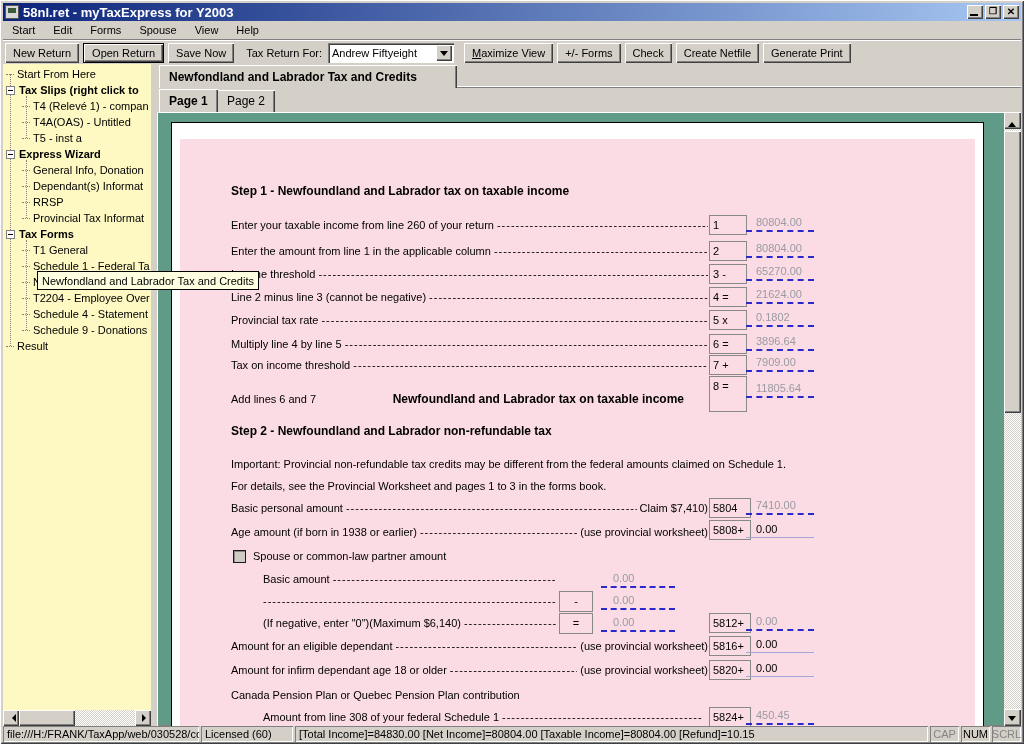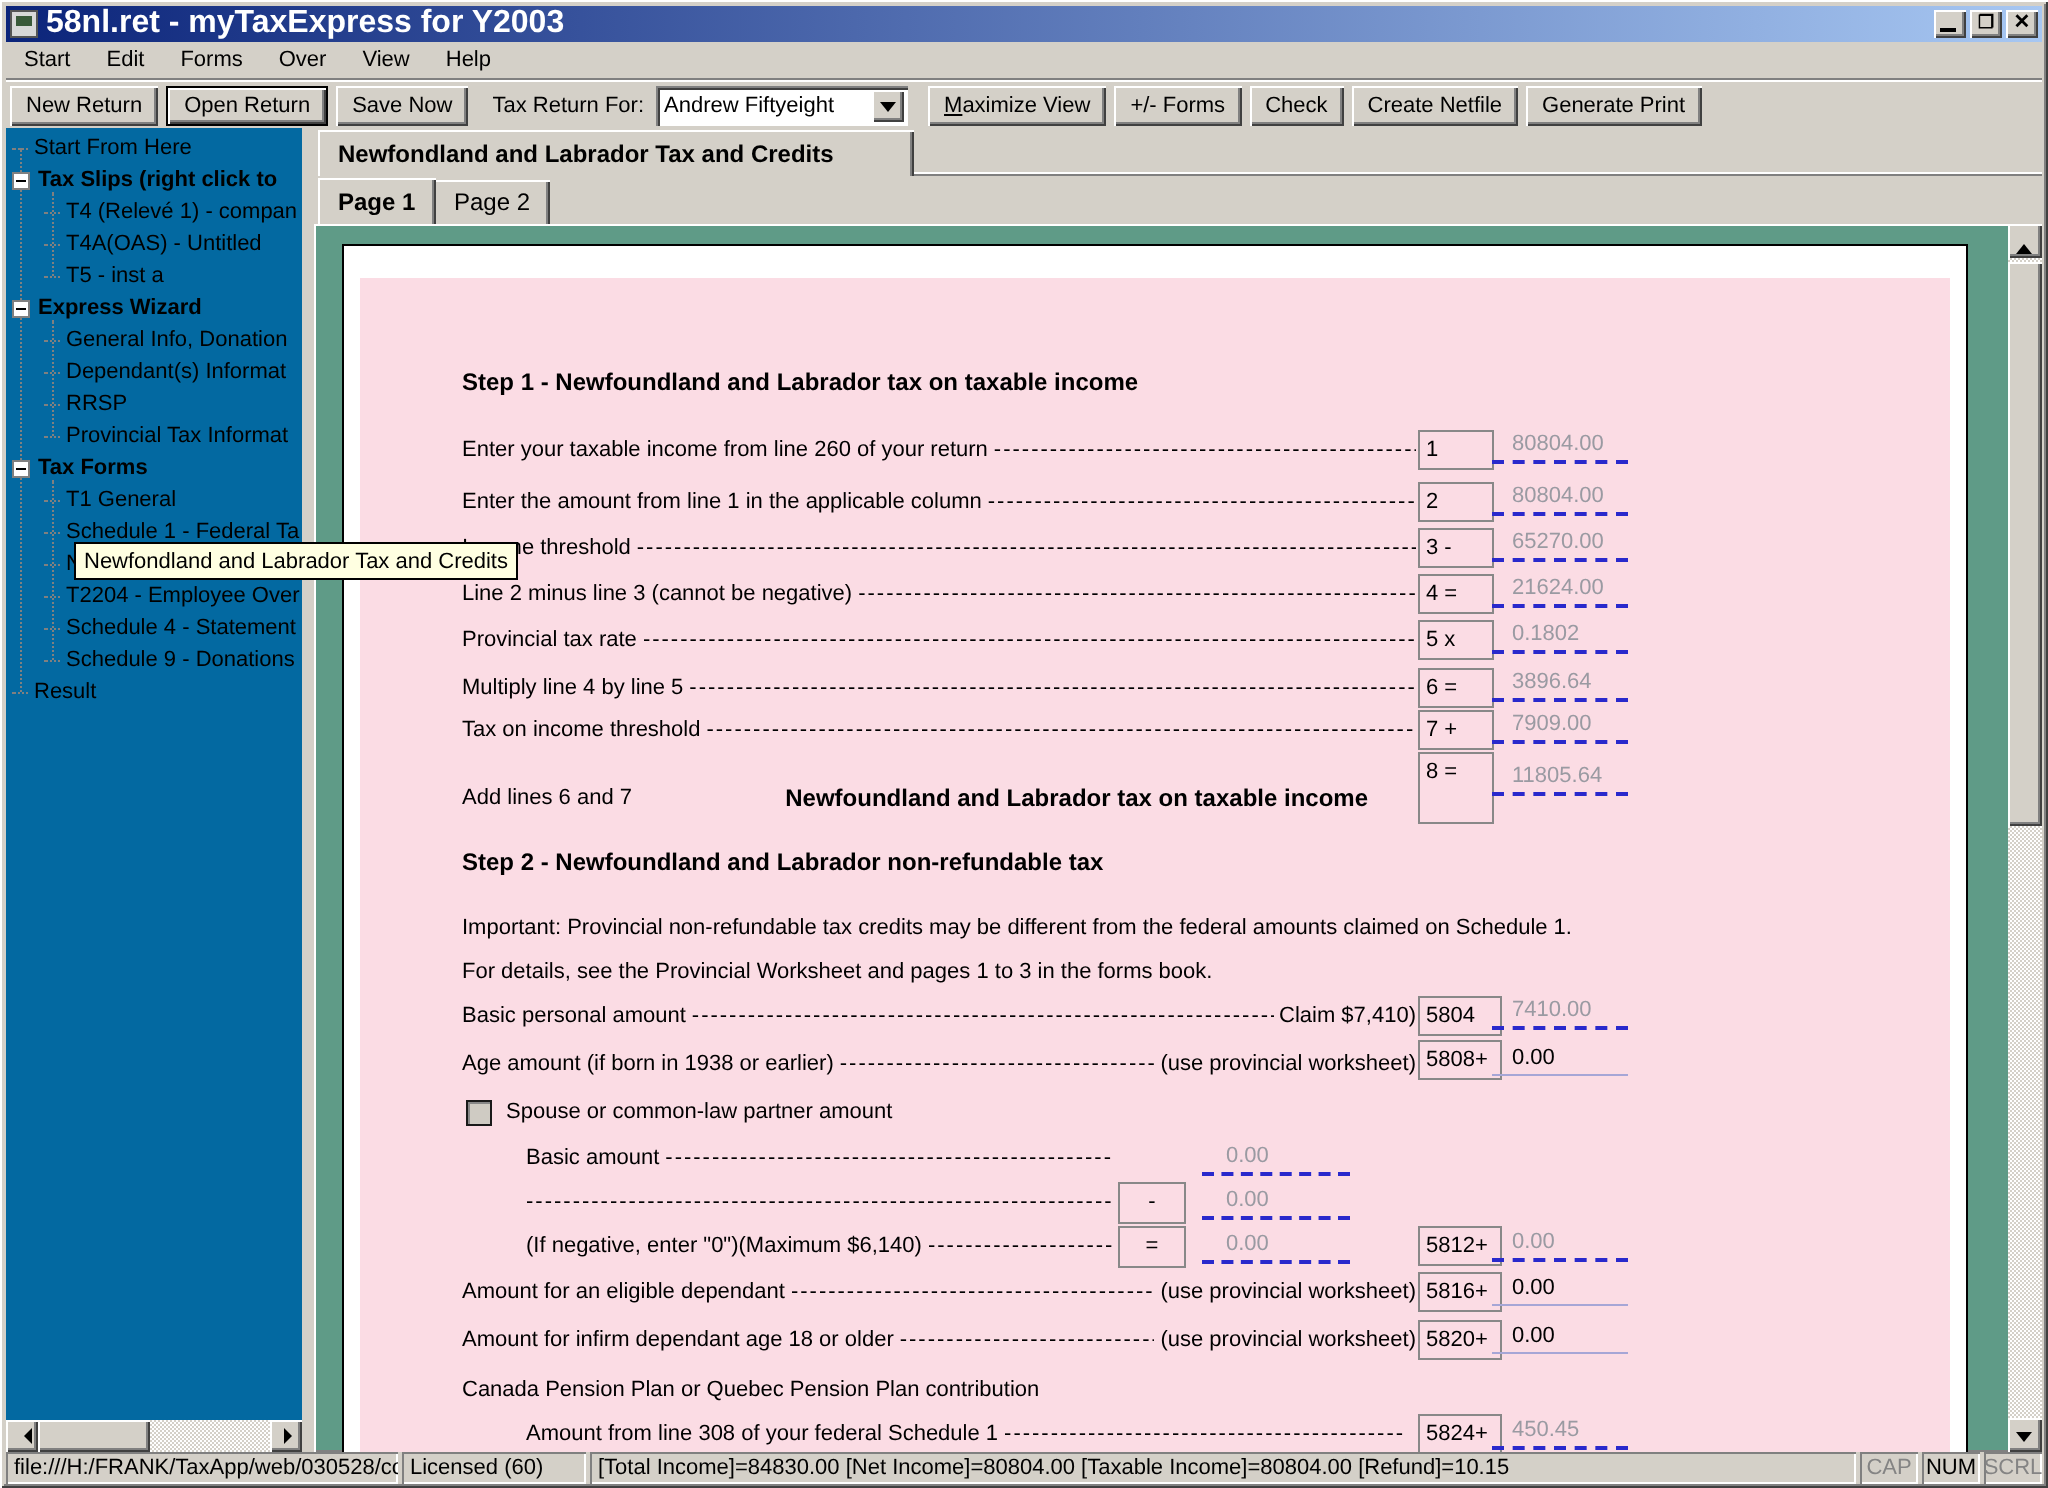--- a/index.html
+++ b/index.html
@@ -9,21 +9,21 @@
   .win { position:absolute; inset:0; background:#d4d0c8;
          box-shadow: inset 1px 1px 0 #fff, inset -1px -1px 0 #404040, inset 2px 2px 0 #d4d0c8, inset -2px -2px 0 #808080; }
 
   
   .titlebar { position:absolute; left:3px; top:3px; right:3px; height:18px;
               background:linear-gradient(to right,#0b247a,#a7c7f2);
               display:flex; align-items:center; padding:0 2px; }
   .appicon { width:14px; height:14px; margin-right:4px; position:relative; background:#d8d8d8;
              border:1px solid #555; }
   .appicon::after { content:""; position:absolute; left:2px; top:2px; width:8px; height:5px; background:#3a5a3a; }
-  .title-text { color:#fff; font-weight:bold; font-size:16px; flex:1; white-space:nowrap; overflow:hidden; }
+  .title-text { color:#fff; font-weight:bold; font-size:13px; flex:1; white-space:nowrap; overflow:hidden; }
   .winbtn { width:16px; height:14px; margin-left:2px; background:#d4d0c8; position:relative;
             box-shadow: inset 1px 1px 0 #fff, inset -1px -1px 0 #404040, inset -2px -2px 0 #808080;
             font-size:9px; text-align:center; line-height:13px; font-weight:bold; }
   .glyph-min::after { content:""; position:absolute; left:3px; bottom:3px; width:8px; height:2px; background:#000; }
   .glyph-restore::after { content:"❐"; font-size:9px; }
   .glyph-close::after { content:"✕"; font-size:10px; }
 
   
   .menubar { position:absolute; left:3px; top:21px; right:3px; height:19px; display:flex; align-items:center;
              border-bottom:1px solid #808080; box-shadow:0 1px 0 #fff; }
@@ -38,21 +38,21 @@
   .combo { width:126px; height:20px; background:#fff; margin-right:10px; position:relative;
            box-shadow: inset 1px 1px 0 #808080, inset 2px 2px 0 #404040, inset -1px -1px 0 #fff;
            display:flex; align-items:center; padding-left:4px; }
   .combo-btn { position:absolute; right:2px; top:2px; width:16px; height:16px; background:#d4d0c8;
                box-shadow: inset 1px 1px 0 #fff, inset -1px -1px 0 #404040, inset -2px -2px 0 #808080; }
   .combo-btn::after { content:""; position:absolute; left:4px; top:6px; border:4px solid transparent; border-top:5px solid #000; }
   .accel { text-decoration:underline; }
 
   
   .main { position:absolute; left:3px; top:64px; right:3px; bottom:18px; }
-  .tree { position:absolute; left:0; top:0; width:148px; bottom:0; background:#0369a1; overflow:hidden; }
+  .tree { position:absolute; left:0; top:0; width:148px; bottom:0; background:#fef9c3; overflow:hidden; }
   .tree-items { position:absolute; left:0; top:2px; right:0; bottom:16px; overflow:hidden; }
   .titem { height:16px; display:flex; align-items:center; white-space:nowrap; overflow:hidden; }
   .titem .exp { width:9px; height:9px; border:1px solid #808080; background:#fff; margin:0 4px 0 3px;
                 position:relative; flex:none; }
   .titem .exp::after { content:""; position:absolute; left:1px; top:3px; width:5px; height:1px; background:#000; }
   .twig { width:8px; height:1px; border-top:1px dotted #808080; margin:0 3px 0 3px; flex:none; }
   .lvl1 { padding-left:16px; }
   .tbold { font-weight:bold; }
   .spine { position:absolute; border-left:1px dotted #808080; width:1px; }
 
@@ -144,21 +144,21 @@
     <span class="title-text">58nl.ret - myTaxExpress for Y2003</span>
     <span class="winbtn glyph-min"></span>
     <span class="winbtn glyph-restore"></span>
     <span class="winbtn glyph-close"></span>
   </div>
 
   <div class="menubar">
     <span class="menu-item">Start</span>
     <span class="menu-item">Edit</span>
     <span class="menu-item">Forms</span>
-    <span class="menu-item">Over</span>
+    <span class="menu-item">Spouse</span>
     <span class="menu-item">View</span>
     <span class="menu-item">Help</span>
   </div>
 
   <div class="toolbar">
     <div class="tbtn">New Return</div>
     <div class="tbtn default">Open Return</div>
     <div class="tbtn">Save Now</div>
     <span class="tb-label">Tax Return For:</span>
     <div class="combo">

